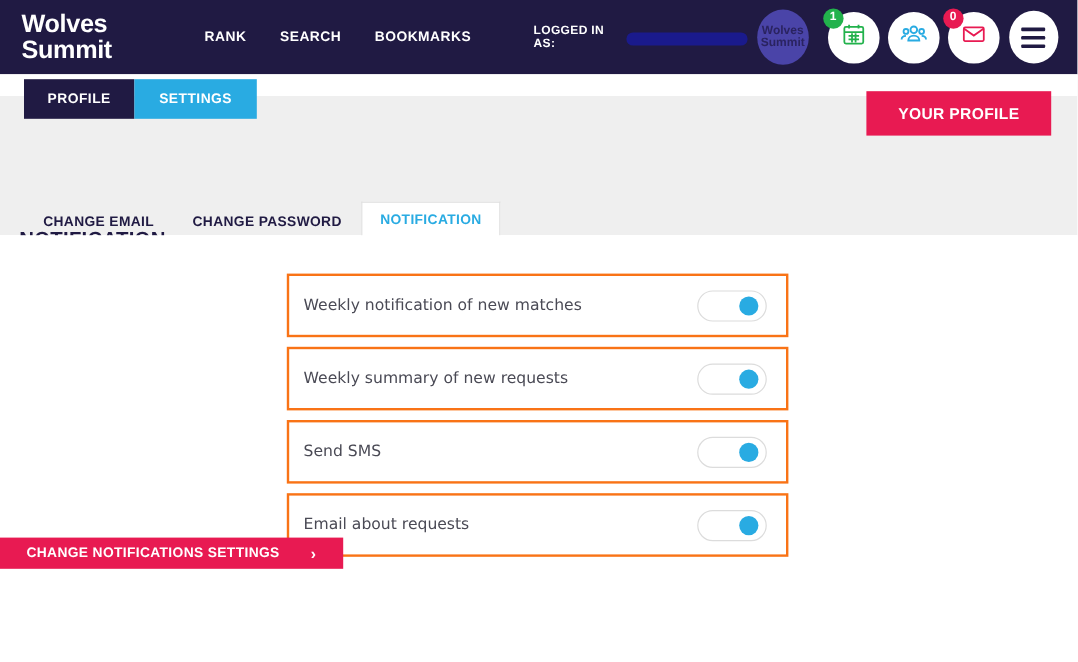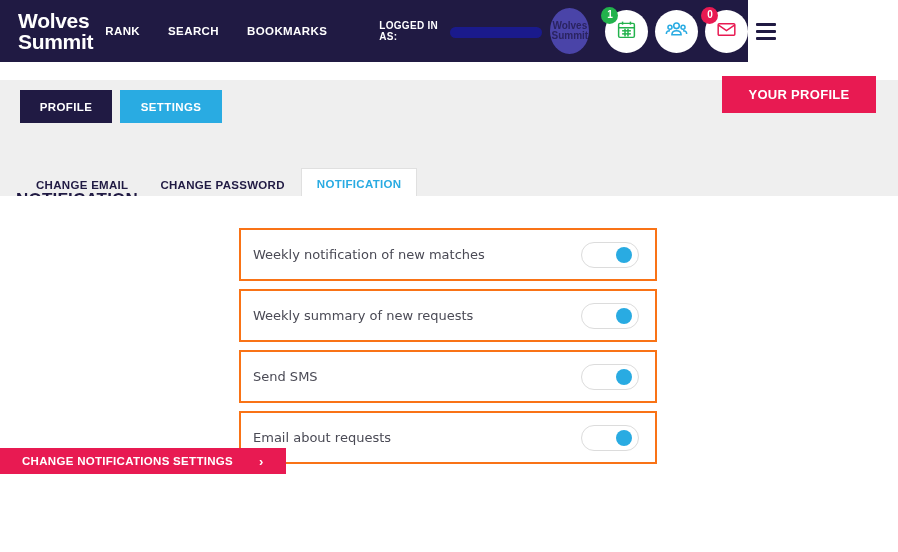--- a/index.html
+++ b/index.html
@@ -7,21 +7,21 @@
     width: 898px;
     height: 552px;
     background: #ffffff;
     font-family: "Liberation Sans", sans-serif;
     overflow: hidden;
   }
 
   
   .header {
     position: relative;
-    width: 748px;
+    width: 898px;
     height: 62px;
     background: #201A43;
     display: flex;
     align-items: center;
   }
   .logo {
     margin-left: 18px;
     color: #ffffff;
     font-size: 21px;
     font-weight: bold;
@@ -140,23 +140,22 @@
   
   .band {
     position: relative;
     width: 898px;
     height: 134px;
     background: #efefef;
   }
   .tabs-top {
     position: absolute;
     left: 20px;
-    top: 28px;
-    display: flex;
-    gap: 8px;
+    top: 4px;
+    display: flex;
   }
   .tab-top {
     width: 92px;
     height: 33px;
     display: flex;
     align-items: center;
     justify-content: center;
     color: #ffffff;
     font-size: 11.5px;
     font-weight: bold;

